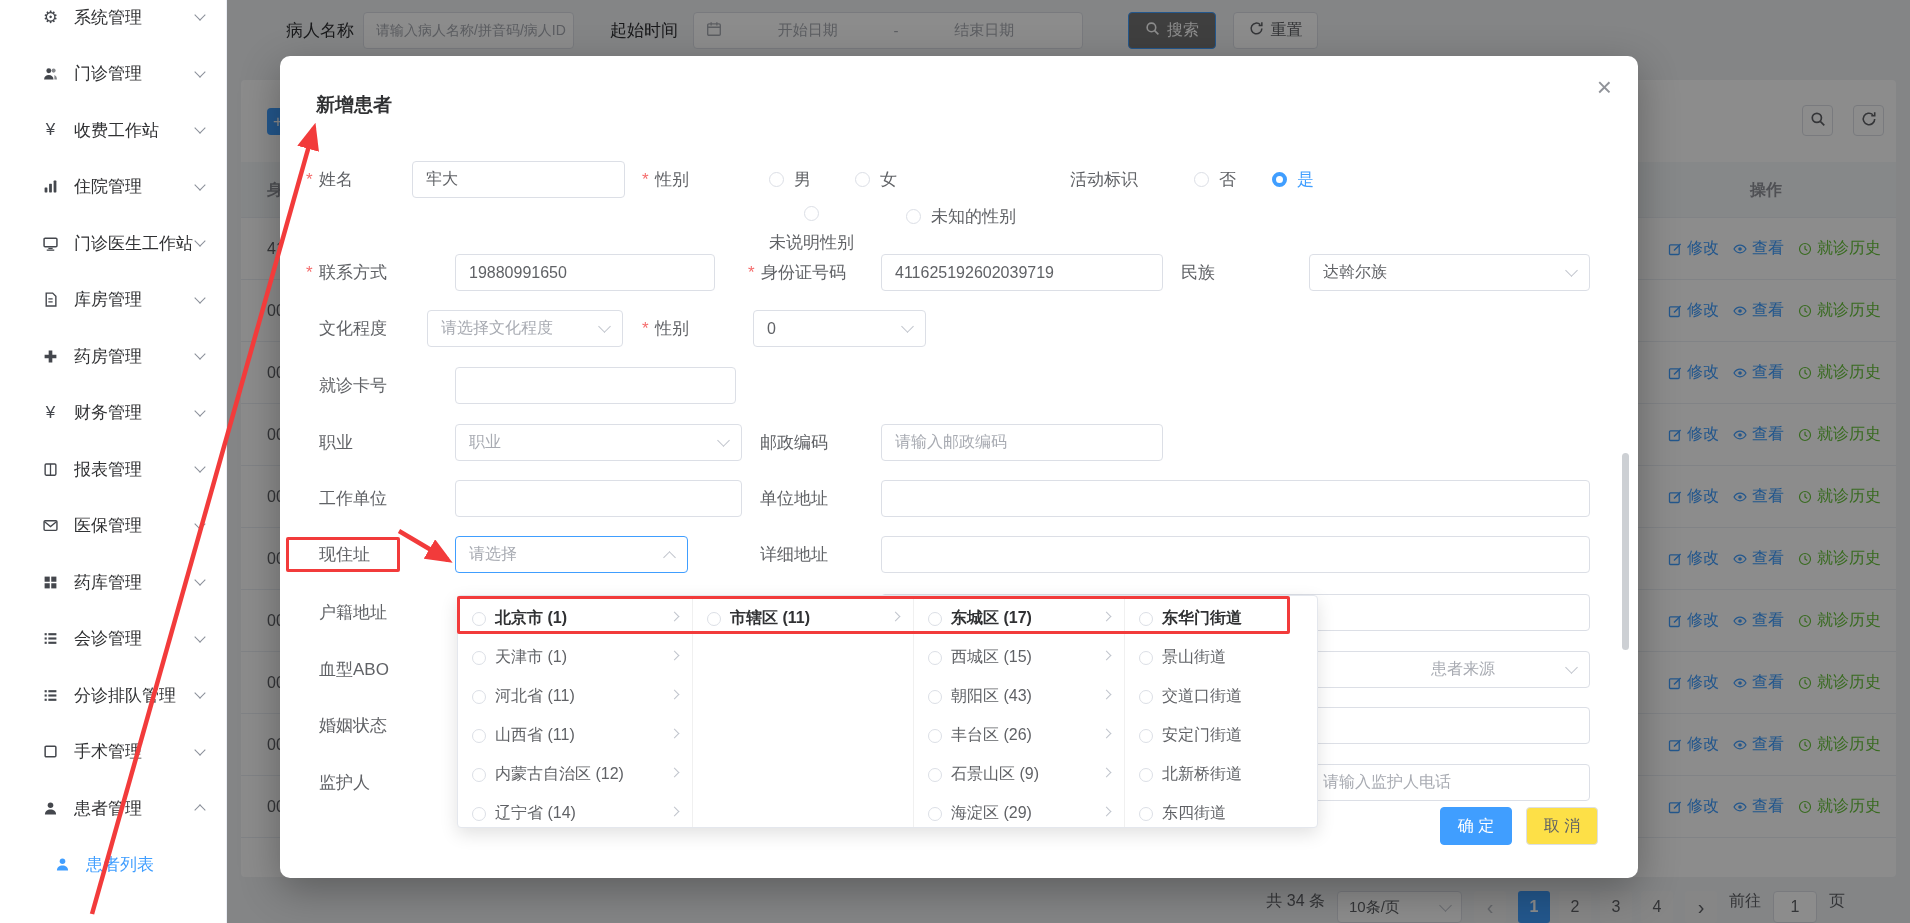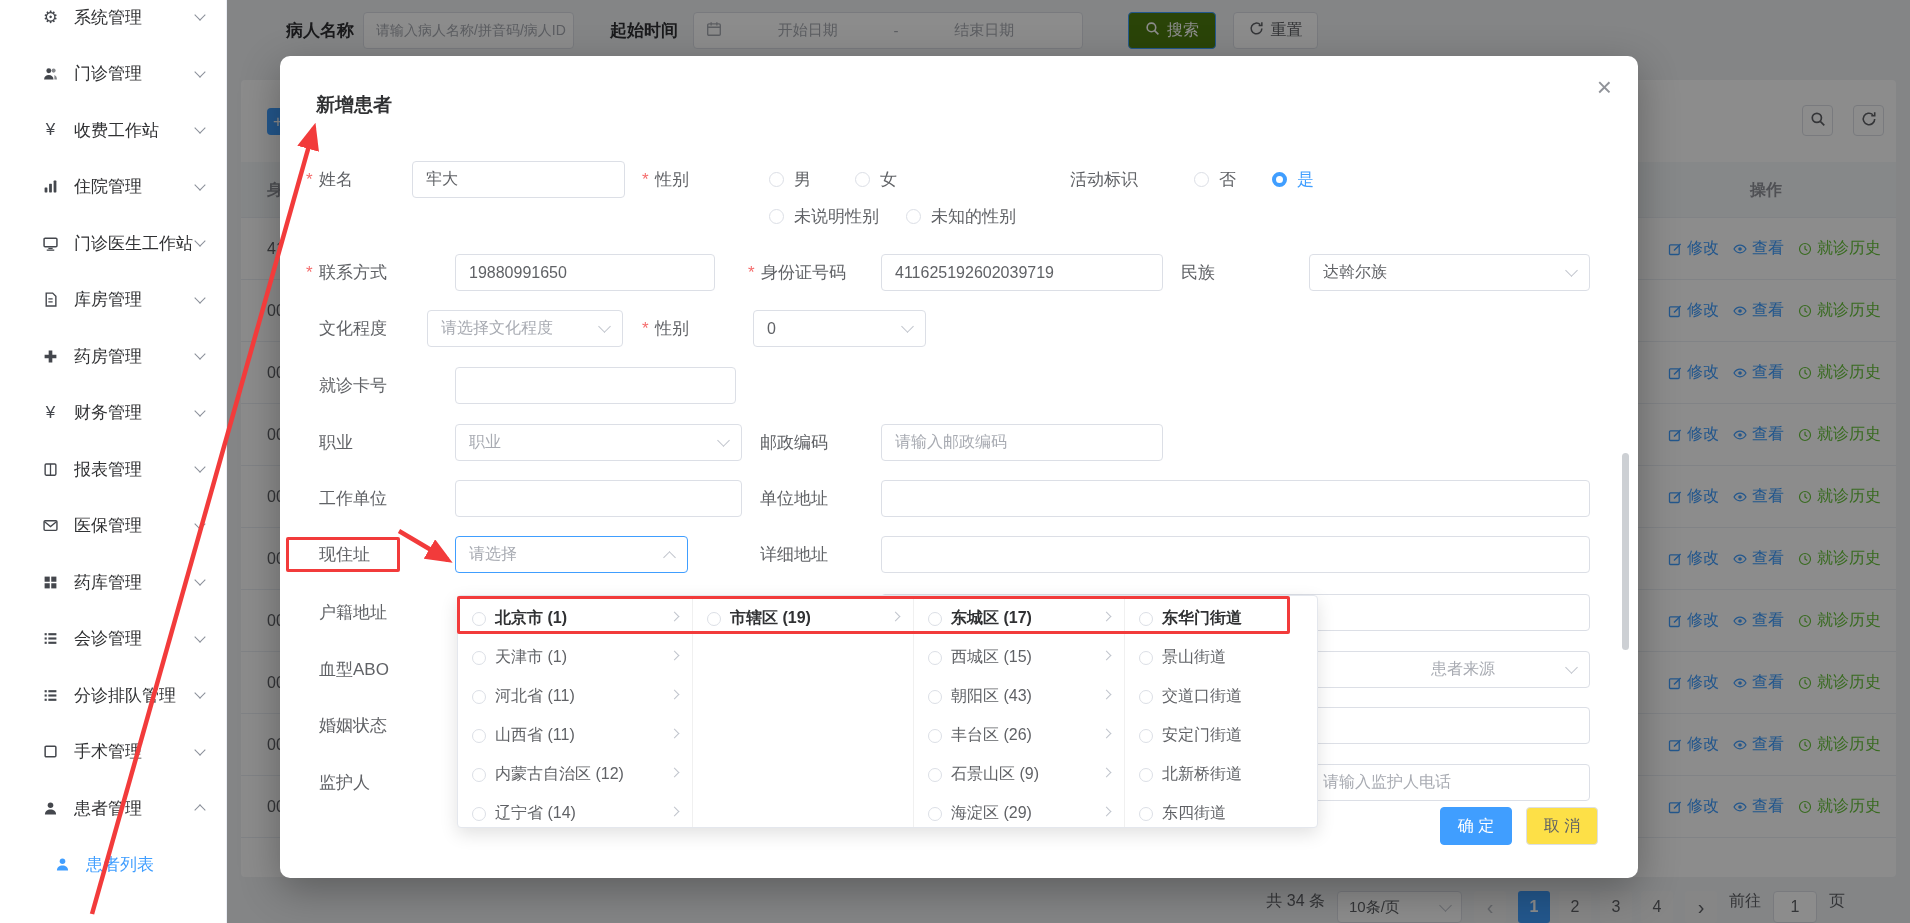--- a/index.html
+++ b/index.html
@@ -14,25 +14,25 @@
   .side-item .ic{width:21px;margin-right:13px;color:#44474d;display:inline-flex;align-items:center;justify-content:center;font-size:17px;flex:none}
   .side-item .lbl{flex:1;overflow:hidden}
   .chev{width:8px;height:8px;border-right:1.6px solid #8a8f99;border-bottom:1.6px solid #8a8f99;transform:rotate(45deg);margin-top:-4px;flex:none}
   .chev.up{transform:rotate(-135deg);margin-top:4px}
   .chev.right{transform:rotate(-45deg)}
   .side-item.sub{padding-left:52px;color:#409EFF}
   .side-item.sub .ic{color:#409EFF}
 
   
   #main{position:absolute;left:227px;top:0;right:0;bottom:0;background:#f0f2f5}
-  .sb-lb{position:absolute;top:12px;height:37px;line-height:37px;font-weight:bold;font-size:17px;color:#303133;white-space:nowrap}
+  .sb-lb{position:absolute;top:12px;height:37px;line-height:37px;font-weight:normal;font-size:17px;color:#303133;white-space:nowrap}
   .box{position:absolute;top:12px;height:37px;background:#fff;border:1px solid #dcdfe6;border-radius:4px;display:flex;align-items:center;padding:0 12px;font-size:15px;color:#606266;overflow:hidden;white-space:nowrap}
   .ph{color:#a8abb2}
   .btn{position:absolute;top:12px;height:37px;display:flex;align-items:center;justify-content:center;gap:7px;border-radius:4px;font-size:16px;cursor:pointer;border:1px solid #dcdfe6;background:#fff;color:#606266;white-space:nowrap}
-  .btn.primary{background:#4d7c0f;border-color:#409EFF;color:#fff}
+  .btn.primary{background:#737373;border-color:#409EFF;color:#fff}
 
   .card{position:absolute;left:14px;right:14px;top:80px;bottom:46px;background:#fff;border-radius:4px;overflow:hidden}
   .addbtn{position:absolute;left:26px;top:28px;width:62px;height:27px;background:#409EFF;color:#fff;border-radius:4px;font-size:17px;display:flex;align-items:center;padding-left:6px;cursor:pointer}
   .tool-ic{position:absolute;top:25px;width:31px;height:31px;border:1px solid #dcdfe6;border-radius:4px;background:#fff;color:#606266;display:flex;align-items:center;justify-content:center;cursor:pointer}
   .thead{position:absolute;top:82px;left:0;right:0;height:56px;background:#f5f7fa;border-bottom:1px solid #ebeef5;color:#909399;font-weight:bold;font-size:16px}
   .thead .h1{position:absolute;left:26px;top:0;line-height:56px;white-space:nowrap}
   .thead .h2{position:absolute;left:1427px;width:196px;top:0;line-height:56px;text-align:center}
   #table-rows{position:absolute;top:138px;left:0;right:0}
   .t-row{height:62px;border-bottom:1px solid #ebeef5;position:relative;display:flex;align-items:center}
   .rid{margin-left:26px;color:#606266;font-size:16px;white-space:nowrap}
@@ -795,21 +795,21 @@
 
     <div id="radio-layer">
         <div class="radio-item" style="left: 489px; top: 105px;">
           <span class="rdot"></span>
           <span>男</span>
         </div>
         <div class="radio-item" style="left: 575px; top: 105px;">
           <span class="rdot"></span>
           <span>女</span>
         </div>
-        <div class="radio-item" style="left: 489px; top: 142px;">
+        <div class="radio-item" style="left: 489px; top: 150px; flex-direction: column;">
           <span class="rdot"></span>
           <span>未说明性别</span>
         </div>
         <div class="radio-item" style="left: 626px; top: 142px;">
           <span class="rdot"></span>
           <span>未知的性别</span>
         </div>
         <div class="radio-item" style="left: 914px; top: 105px;">
           <span class="rdot"></span>
           <span>否</span>
@@ -849,21 +849,21 @@
           </div>
           <div class="cas-item">
             <span class="rdot"></span>
             <span>辽宁省 (14)</span>
             <span class="chev right"></span>
           </div>
         </div>
         <div class="cas-col" style="width: 221px;">
           <div class="cas-item sel">
             <span class="rdot"></span>
-            <span>市辖区 (19)</span>
+            <span>市辖区 (11)</span>
             <span class="chev right"></span>
           </div>
         </div>
         <div class="cas-col" style="width: 211px;">
           <div class="cas-item sel">
             <span class="rdot"></span>
             <span>东城区 (17)</span>
             <span class="chev right"></span>
           </div>
           <div class="cas-item">

